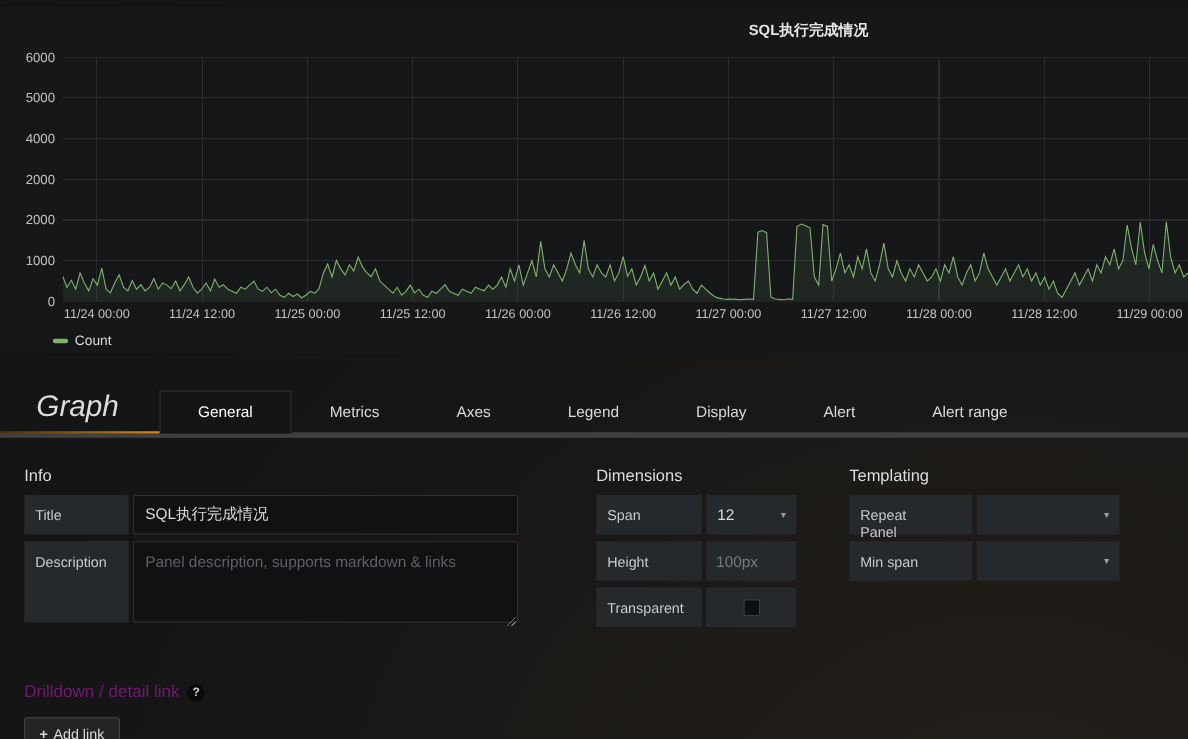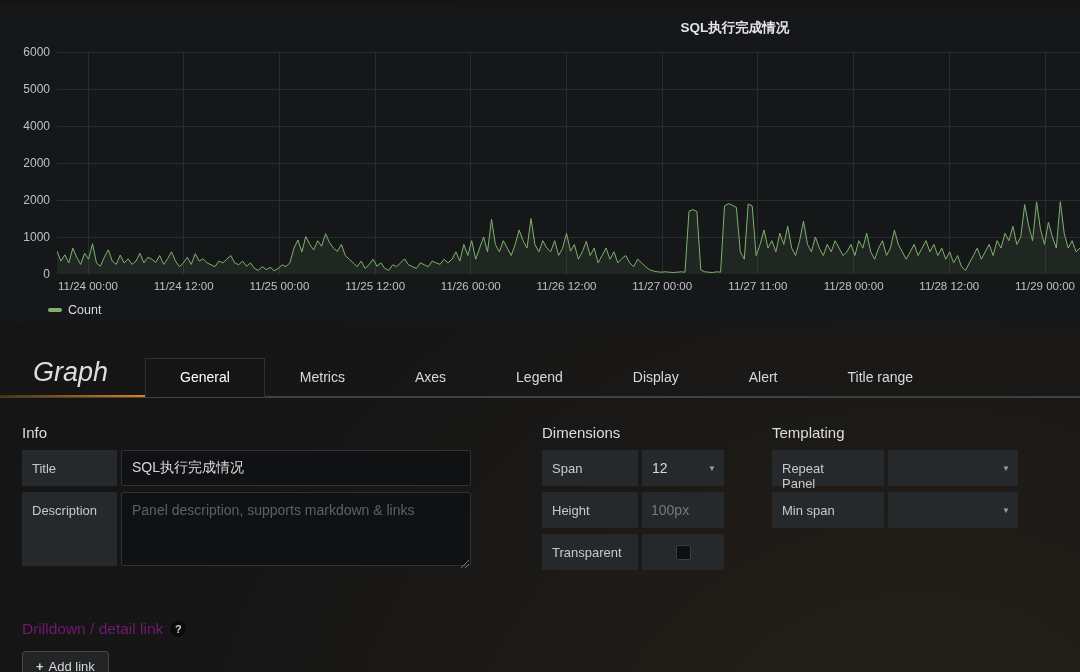--- a/index.html
+++ b/index.html
@@ -28,21 +28,21 @@
     font-size:11.5px; color:#bfc1c3; white-space:nowrap;
   }
   #chart-svg { position:absolute; left:57px; top:46px; }
   #chart-svg line.grid { stroke:#2a2b2e; stroke-width:1; shape-rendering:crispEdges; }
   .legend { position:absolute; left:48px; top:297px; display:flex; align-items:center; }
   .legend-swatch { display:inline-block; width:14px; height:4px; border-radius:2px; margin-right:6px; cursor:pointer; }
   .legend-label { font-size:12.5px; color:#d8d9da; cursor:pointer; }
 
   
   .editor { position:absolute; top:346px; left:0; width:1080px; }
-  .editor-header { position:relative; height:52px; border-bottom:2px solid #404040; }
+  .editor-header { position:relative; height:52px; border-bottom:5px solid #404040; }
   .editor-header::after {
     content:""; position:absolute; left:0; bottom:-1px; width:145px; height:2px;
     background:linear-gradient(90deg,#4a3008,#d9831a);
   }
   .panel-type {
     position:absolute; left:33px; bottom:8px;
     font-size:27px; font-style:italic; color:#dcdde0;
   }
   .tabs { position:absolute; left:145px; bottom:-1px; display:flex; list-style:none; }
   .tabs .tab {
@@ -156,21 +156,21 @@
       <path d="M0.0 199.1 L3.9 209.1 L7.9 202.8 L11.8 210.9 L15.8 196.1 L19.7 205.3 L23.7 212.4 L27.6 201.3 L31.6 207.2 L35.5 191.7 L39.5 210.9 L43.4 214.2 L47.4 205.0 L51.3 197.9 L55.3 209.1 L59.2 212.4 L63.2 203.1 L67.1 210.9 L71.1 206.8 L75.0 212.4 L79.0 209.1 L82.9 201.3 L86.9 210.9 L90.8 205.3 L94.8 207.2 L98.7 210.5 L102.7 203.5 L106.6 212.4 L110.6 206.8 L114.5 199.8 L118.5 209.1 L122.4 214.6 L126.4 210.9 L130.3 205.3 L134.3 212.4 L138.2 201.7 L142.2 209.1 L146.1 206.8 L150.1 210.9 L154.0 212.8 L158.0 214.6 L161.9 209.1 L165.9 210.9 L169.8 207.2 L173.8 203.5 L177.7 210.9 L181.7 212.8 L185.6 209.1 L189.6 214.2 L193.5 210.9 L197.5 216.4 L201.4 218.3 L205.4 214.6 L209.3 217.6 L213.3 215.3 L217.2 218.7 L221.2 216.4 L225.1 212.8 L229.1 214.6 L233.0 210.5 L237.0 196.1 L240.9 188.0 L244.9 199.8 L248.8 184.6 L252.8 192.4 L256.7 197.9 L260.7 188.7 L264.6 194.3 L268.6 181.7 L272.5 190.6 L276.5 196.1 L280.4 199.4 L284.4 192.4 L288.3 203.5 L292.3 207.2 L296.2 210.9 L300.2 214.6 L304.1 209.1 L308.1 216.4 L312.0 212.8 L316.0 207.2 L319.9 214.2 L323.9 210.9 L327.8 216.4 L331.8 218.3 L335.7 212.8 L339.7 214.6 L343.6 210.9 L347.6 206.8 L351.5 212.8 L355.5 214.6 L359.4 216.4 L363.4 210.9 L367.3 212.8 L371.3 214.6 L375.2 209.1 L379.2 210.9 L383.1 212.4 L387.1 207.2 L391.0 210.9 L395.0 207.2 L398.9 199.8 L402.9 209.1 L406.8 192.4 L410.8 203.5 L414.7 188.7 L418.7 207.2 L422.6 196.1 L426.6 185.0 L430.5 199.8 L434.5 167.3 L438.4 192.4 L442.4 199.8 L446.3 188.7 L450.3 196.1 L454.2 203.5 L458.2 192.4 L462.1 178.0 L466.1 188.7 L470.0 196.1 L474.0 166.5 L477.9 192.4 L481.9 199.8 L485.8 188.7 L489.8 196.1 L493.7 199.8 L497.7 188.7 L501.6 203.5 L505.6 196.1 L509.5 181.3 L513.5 199.1 L517.4 192.4 L521.4 207.2 L525.3 199.8 L529.3 189.4 L533.2 203.5 L537.2 196.1 L541.1 210.9 L545.1 203.5 L549.0 196.1 L553.0 207.2 L556.9 199.8 L560.9 210.9 L564.8 206.5 L568.8 203.5 L572.7 210.9 L576.7 214.6 L580.6 207.2 L584.6 210.9 L588.5 214.6 L592.5 217.6 L596.4 219.0 L600.4 219.8 L604.3 220.2 L608.3 219.8 L612.2 220.2 L616.2 220.5 L620.1 220.2 L624.1 219.8 L628.0 220.2 L632.0 159.1 L635.9 157.6 L639.9 159.5 L643.8 217.9 L647.8 219.8 L651.7 220.2 L655.7 220.5 L659.6 219.8 L663.6 220.2 L667.5 153.9 L671.5 151.7 L675.4 153.2 L679.4 155.4 L683.3 199.8 L687.3 207.2 L691.2 152.1 L695.2 153.9 L699.1 203.5 L703.1 192.4 L707.0 178.0 L711.0 196.1 L714.9 188.7 L718.9 199.8 L722.8 181.3 L726.8 192.4 L730.7 174.3 L734.7 196.1 L738.6 203.5 L742.6 188.7 L746.5 169.1 L750.5 192.4 L754.4 199.8 L758.4 185.0 L762.3 196.1 L766.3 203.5 L770.2 192.4 L774.2 199.8 L778.1 188.7 L782.1 196.1 L786.0 203.5 L790.0 199.8 L793.9 192.4 L797.9 203.5 L801.8 188.7 L805.8 196.1 L809.7 181.3 L813.7 199.8 L817.6 207.2 L821.6 196.1 L825.5 188.7 L829.5 203.5 L833.4 196.1 L837.4 178.0 L841.3 192.4 L845.3 199.8 L849.2 207.2 L853.2 199.8 L857.1 192.4 L861.1 203.5 L865.0 196.1 L869.0 188.7 L872.9 199.8 L876.9 192.4 L880.8 203.5 L884.8 196.1 L888.7 207.2 L892.7 199.8 L896.6 210.9 L900.6 203.5 L904.5 214.6 L908.5 218.3 L912.4 210.9 L916.4 203.5 L920.3 196.1 L924.3 207.2 L928.2 199.8 L932.2 192.4 L936.1 203.5 L940.1 188.7 L944.0 196.1 L948.0 181.3 L951.9 188.7 L955.9 174.3 L959.8 192.4 L963.8 185.0 L967.7 152.5 L971.7 173.9 L975.6 188.7 L979.6 149.8 L983.5 177.6 L987.5 192.4 L991.4 170.2 L995.4 185.0 L999.3 196.1 L1003.3 149.6 L1007.2 181.3 L1011.2 196.1 L1015.1 188.7 L1019.1 199.8 L1023.0 196.1" fill="none" stroke="#7eb26d" stroke-width="1"></path>
     </svg>
   <div id="x-axis">
       <div class="x-tick" style="left: 88px;">11/24 00:00</div>
       <div class="x-tick" style="left: 183.7px;">11/24 12:00</div>
       <div class="x-tick" style="left: 279.4px;">11/25 00:00</div>
       <div class="x-tick" style="left: 375.1px;">11/25 12:00</div>
       <div class="x-tick" style="left: 470.8px;">11/26 00:00</div>
       <div class="x-tick" style="left: 566.5px;">11/26 12:00</div>
       <div class="x-tick" style="left: 662.2px;">11/27 00:00</div>
-      <div class="x-tick" style="left: 757.9px;">11/27 11:00</div>
+      <div class="x-tick" style="left: 757.9px;">11/27 12:00</div>
       <div class="x-tick" style="left: 853.6px;">11/28 00:00</div>
       <div class="x-tick" style="left: 949.3px;">11/28 12:00</div>
       <div class="x-tick" style="left: 1045px;">11/29 00:00</div>
     </div>
   <div class="legend">
     <span class="legend-swatch" style="background: rgb(126, 178, 109);"></span>
     <span class="legend-label">Count</span>
   </div>
 <div class="y-axis-label" style="left: 2px; top: 261px;">0</div>
     <div class="y-axis-label" style="left: 2px; top: 224px;">1000</div>
@@ -184,21 +184,21 @@
 <div class="editor">
   <div class="editor-header">
     <div class="panel-type">Graph</div>
     <ul class="tabs" id="tabs">
         <li class="tab active">General</li>
         <li class="tab">Metrics</li>
         <li class="tab">Axes</li>
         <li class="tab">Legend</li>
         <li class="tab">Display</li>
         <li class="tab">Alert</li>
-        <li class="tab">Title range</li>
+        <li class="tab">Alert range</li>
       </ul>
   </div>
 
   <div class="editor-body">
     <div class="form-columns">
 
       <div class="col-info">
         <div class="section-heading">Info</div>
         <div class="form-row">
           <div class="form-label">Title</div>

